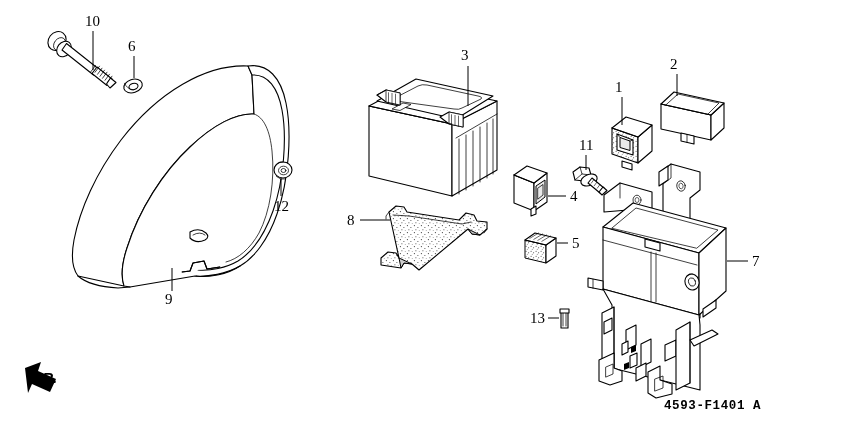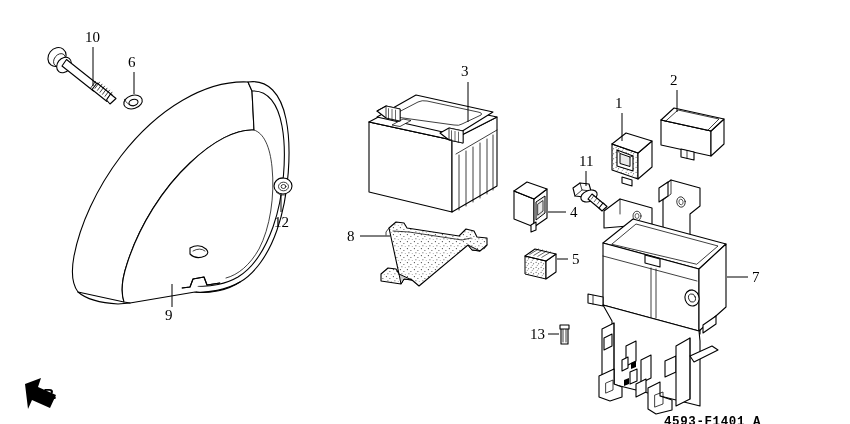--- a/index.html
+++ b/index.html
@@ -12,21 +12,20 @@
     height: 424px;
     position: relative;
     overflow: hidden;
     font-family: "Liberation Serif", serif;
   }
   #diagram-root {
     position: absolute;
     left: 0; top: 0;
     width: 850px;
     height: 340px;
-    margin-top: 16px;
   }
   svg.sheet {
     display: block;
     width: 850px;
     height: 424px;
   }
   .ln { fill: none; stroke: #000; stroke-width: 1.1; stroke-linejoin: round; stroke-linecap: round; }
   .ln-t { fill: none; stroke: #000; stroke-width: 0.75; stroke-linejoin: round; stroke-linecap: round; }
   .ln-h { fill: none; stroke: #000; stroke-width: 0.6; }
   .fillw { fill: #ffffff; stroke: #000; stroke-width: 1.1; stroke-linejoin: round; }

